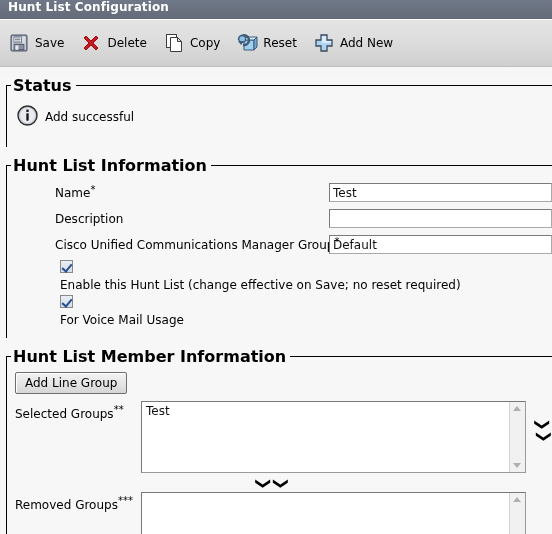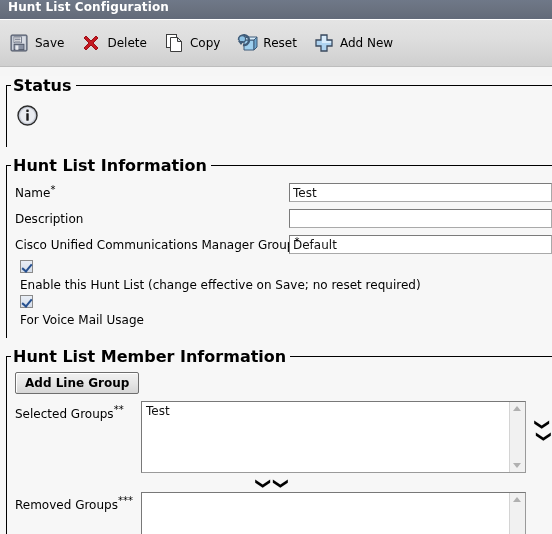--- a/index.html
+++ b/index.html
@@ -149,21 +149,21 @@
     width: 4px; height: 8px;
     border: solid #26508f;
     border-width: 0 2px 2px 0;
     transform: rotate(40deg);
   }
 
   
   .btn3d {
     font-family: "DejaVu Sans", "Liberation Sans", sans-serif;
     font-size: 12px;
-    font-weight: bold;
+    font-weight: normal;
     padding: 3px 9px;
     background: linear-gradient(to bottom, #f2f2f2 0%, #e6e6e6 50%, #d6d6d6 100%);
     border: 1px solid #6e6e6e;
     border-radius: 2px;
     box-shadow: inset 1px 1px 0 #ffffff;
     cursor: pointer;
     color: #000;
   }
   .listrow { display: flex; align-items: flex-start; }
   .listlabel {
@@ -316,27 +316,28 @@
     <div class="boxinner">
       <div class="status-row">
         <span>
           <svg width="21" height="21" viewBox="0 0 21 21">
             <circle cx="10.5" cy="10.5" r="9.5" fill="#c8ccd6" stroke="#2b2b2b" stroke-width="1.4"></circle>
             <circle cx="10.5" cy="10.5" r="7.4" fill="#e9ebf0"></circle>
             <rect x="9.3" y="4.6" width="2.4" height="2.4" rx="0.4" fill="#1b1b1b"></rect>
             <rect x="9.3" y="8.3" width="2.4" height="7.4" rx="0.4" fill="#1b1b1b"></rect>
           </svg>
         </span>
+        <span class="txt">Add successful</span>
       </div>
     </div>
   </fieldset>
 
   <fieldset class="box">
     <legend>Hunt List Information</legend>
-    <div class="boxinner" style="padding-top:7px;">
+    <div class="boxinner" style="padding-top:7px;margin-left:40px;">
 
       <div class="frow">
         <span class="flabel"><span>Name</span><sup>*</sup></span>
         <input class="finput" type="text" value="Test" style="">
       </div>
 
       <div class="frow">
         <span class="flabel">Description</span>
         <input class="finput" type="text" value="" style="">
       </div>

